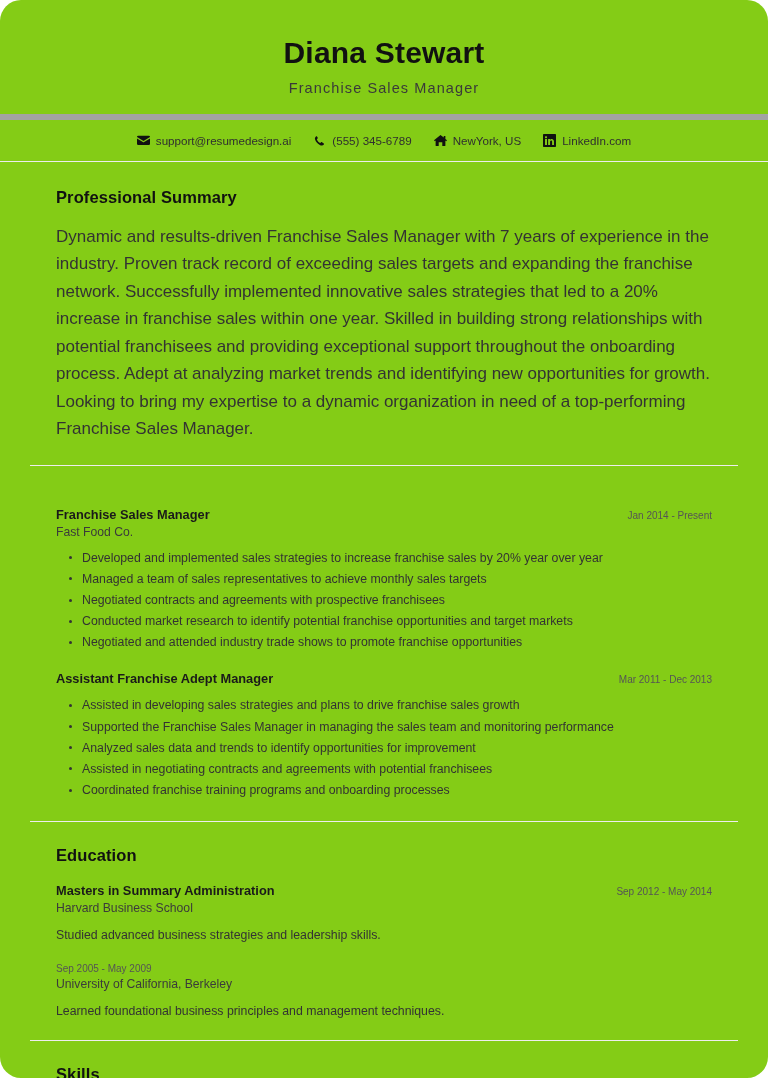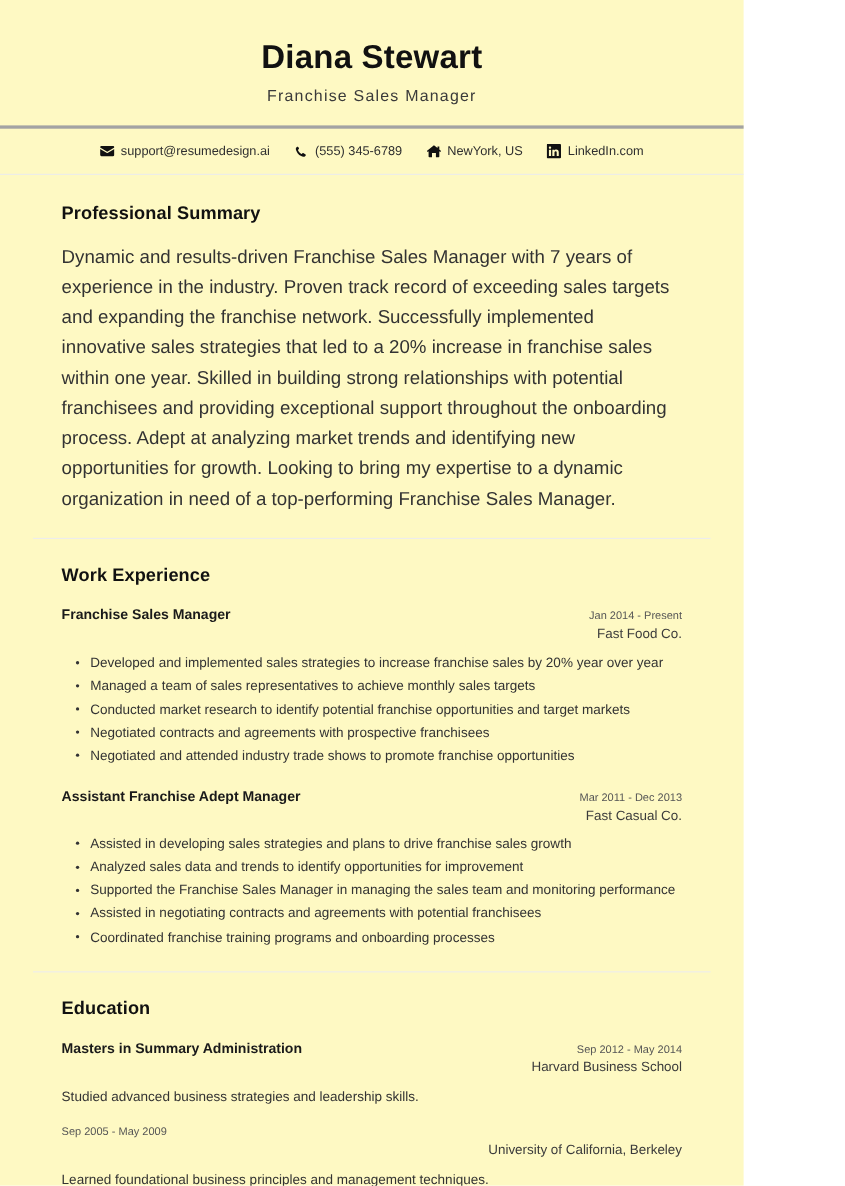--- a/index.html
+++ b/index.html
@@ -11,24 +11,25 @@
     overflow: hidden;
   }
 
   body {
     font-family: "Liberation Sans", sans-serif;
     color: #2b2b2b;
     -webkit-font-smoothing: antialiased;
   }
 
   .page {
-    width: 676px;
+    width: 768px;
     height: 1078px;
     position: relative;
-    background: #fef9c3;
+    background: #84cc16;
+    border-radius: 21px;
   }
 
   
   .header {
     padding: 36px 40px 18px 40px;
     text-align: center;
   }
   .full-name {
     font-size: 30px;
     font-weight: 700;
@@ -39,21 +40,21 @@
   .job-title {
     margin-top: 9px;
     font-size: 14.5px;
     font-weight: 400;
     letter-spacing: 1.1px;
     color: #3a3a3a;
   }
 
   
   .contact-bar {
-    border-top: 3px solid #a3a3a3;
+    border-top: 6px solid #a3a3a3;
     border-bottom: 1px solid #ececec;
     padding: 14px 40px;
     display: flex;
     justify-content: center;
     align-items: center;
     gap: 22px;
     flex-wrap: nowrap;
   }
   .contact-item {
     display: flex;
@@ -121,21 +122,20 @@
   .entry-date {
     font-size: 10px;
     color: #555555;
     white-space: nowrap;
     flex: 0 0 auto;
   }
   .entry-org {
     margin-top: 3px;
     font-size: 12.2px;
     color: #3b3b3b;
-    text-align: right;
   }
   .entry-desc {
     margin-top: 11px;
     font-size: 12.3px;
     color: #333333;
     line-height: 1.5;
   }
 
   .bullets {
     margin-top: 9px;
@@ -239,47 +239,45 @@
   </div>
 
   <div class="section summary-section">
     <div class="section-title">Professional Summary</div>
     <p class="summary-text">Dynamic and results-driven Franchise Sales Manager with 7 years of experience in the industry. Proven track record of exceeding sales targets and expanding the franchise network. Successfully implemented innovative sales strategies that led to a 20% increase in franchise sales within one year. Skilled in building strong relationships with potential franchisees and providing exceptional support throughout the onboarding process. Adept at analyzing market trends and identifying new opportunities for growth. Looking to bring my expertise to a dynamic organization in need of a top-performing Franchise Sales Manager.</p>
   </div>
 
   <div class="divider"></div>
 
   <div class="section exp-section">
-    <div class="section-title">Work Experience</div>
 
     <div class="entry">
       <div class="entry-head">
         <div class="entry-role">Franchise Sales Manager</div>
         <div class="entry-date">Jan 2014 - Present</div>
       </div>
       <div class="entry-org">Fast Food Co.</div>
       <ul class="bullets">
         <li>Developed and implemented sales strategies to increase franchise sales by 20% year over year</li>
         <li>Managed a team of sales representatives to achieve monthly sales targets</li>
+        <li>Negotiated contracts and agreements with prospective franchisees</li>
         <li>Conducted market research to identify potential franchise opportunities and target markets</li>
-        <li>Negotiated contracts and agreements with prospective franchisees</li>
         <li>Negotiated and attended industry trade shows to promote franchise opportunities</li>
       </ul>
     </div>
 
     <div class="entry">
       <div class="entry-head">
         <div class="entry-role">Assistant Franchise Adept Manager</div>
         <div class="entry-date">Mar 2011 - Dec 2013</div>
       </div>
-      <div class="entry-org">Fast Casual Co.</div>
       <ul class="bullets">
         <li>Assisted in developing sales strategies and plans to drive franchise sales growth</li>
+        <li>Supported the Franchise Sales Manager in managing the sales team and monitoring performance</li>
         <li>Analyzed sales data and trends to identify opportunities for improvement</li>
-        <li>Supported the Franchise Sales Manager in managing the sales team and monitoring performance</li>
         <li>Assisted in negotiating contracts and agreements with potential franchisees</li>
         <li>Coordinated franchise training programs and onboarding processes</li>
       </ul>
     </div>
   </div>
 
   <div class="divider"></div>
 
   <div class="section edu-section">
     <div class="section-title">Education</div>

